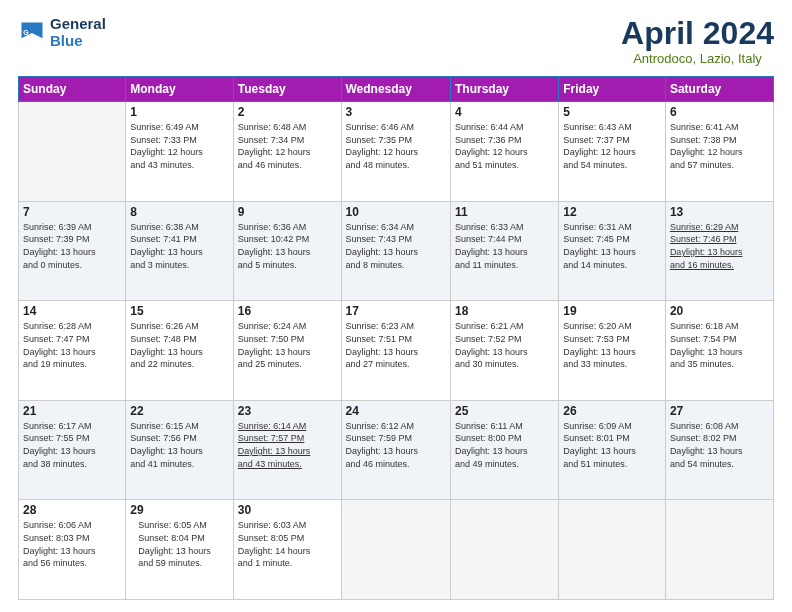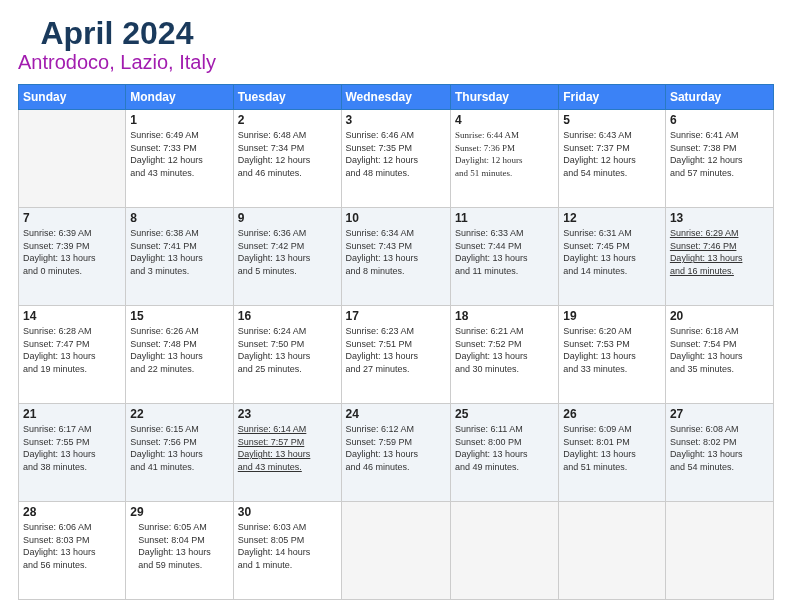--- a/index.html
+++ b/index.html
@@ -35,30 +35,30 @@
     .title-block {
       text-align: center;
     }
     .month-title {
       font-size: 32px;
       font-weight: bold;
       color: #1a3a5c;
       line-height: 1.1;
     }
     .location {
-      font-size: 20px;
-      color: #a21caf;
+      font-size: 13px;
+      color: #4d7c0f;
     }
     .calendar-table {
       width: 100%;
       border-collapse: collapse;
       flex: 1;
     }
     .calendar-table th {
-      background-color: #3b82f6;
+      background-color: #a21caf;
       color: #fff;
       font-size: 12px;
       font-weight: bold;
       padding: 5px 4px;
       text-align: left;
       border: 1px solid #2979c2;
     }
     .calendar-table td {
       border: 1px solid #ccc;
       vertical-align: top;
@@ -86,20 +86,32 @@
     }
     .row-shaded td {
       background: #f0f4f8;
     }
   </style>
 </head>
 <body>
 
 <div class="page">
   <div class="header">
+    <div class="logo">
+      <svg class="logo-icon" viewBox="0 0 32 32">
+        <rect x="0" y="0" width="32" height="32" fill="none"></rect>
+
+        <polygon points="4,4 28,4 28,22 16,16 4,22" fill="#2979c2"></polygon>
+        <text x="6" y="18" font-size="8" fill="white" font-weight="bold">G</text>
+      </svg>
+      <div>
+        <div style="font-size:15px;font-weight:bold;color:#1a3a5c;line-height:1.1;">General</div>
+        <div style="font-size:15px;font-weight:bold;color:#2979c2;line-height:1.1;">Blue</div>
+      </div>
+    </div>
     <div class="title-block">
       <div class="month-title">April 2024</div>
       <div class="location">Antrodoco, Lazio, Italy</div>
     </div>
   </div>
 
   <table class="calendar-table">
     <thead>
       <tr>
         <th>Sunday</th>
@@ -130,21 +142,21 @@
           </td>
           <td>
             <span class="day-number">3</span>
             <div class="day-info" style="white-space: pre-line;">Sunrise: 6:46 AM
 Sunset: 7:35 PM
 Daylight: 12 hours
 and 48 minutes.</div>
           </td>
           <td>
             <span class="day-number">4</span>
-            <div class="day-info" style="white-space: pre-line; font-family: Liberation Serif, serif;">Sunrise: 6:44 AM
+            <div class="day-info" style="white-space: pre-line;">Sunrise: 6:44 AM
 Sunset: 7:36 PM
 Daylight: 12 hours
 and 51 minutes.</div>
           </td>
           <td>
             <span class="day-number">5</span>
             <div class="day-info" style="white-space: pre-line;">Sunrise: 6:43 AM
 Sunset: 7:37 PM
 Daylight: 12 hours
 and 54 minutes.</div>
@@ -168,21 +180,21 @@
           <td>
             <span class="day-number">8</span>
             <div class="day-info" style="white-space: pre-line;">Sunrise: 6:38 AM
 Sunset: 7:41 PM
 Daylight: 13 hours
 and 3 minutes.</div>
           </td>
           <td>
             <span class="day-number">9</span>
             <div class="day-info" style="white-space: pre-line;">Sunrise: 6:36 AM
-Sunset: 7:42 PM
+Sunset: 10:42 PM
 Daylight: 13 hours
 and 5 minutes.</div>
           </td>
           <td>
             <span class="day-number">10</span>
             <div class="day-info" style="white-space: pre-line;">Sunrise: 6:34 AM
 Sunset: 7:43 PM
 Daylight: 13 hours
 and 8 minutes.</div>
           </td>

